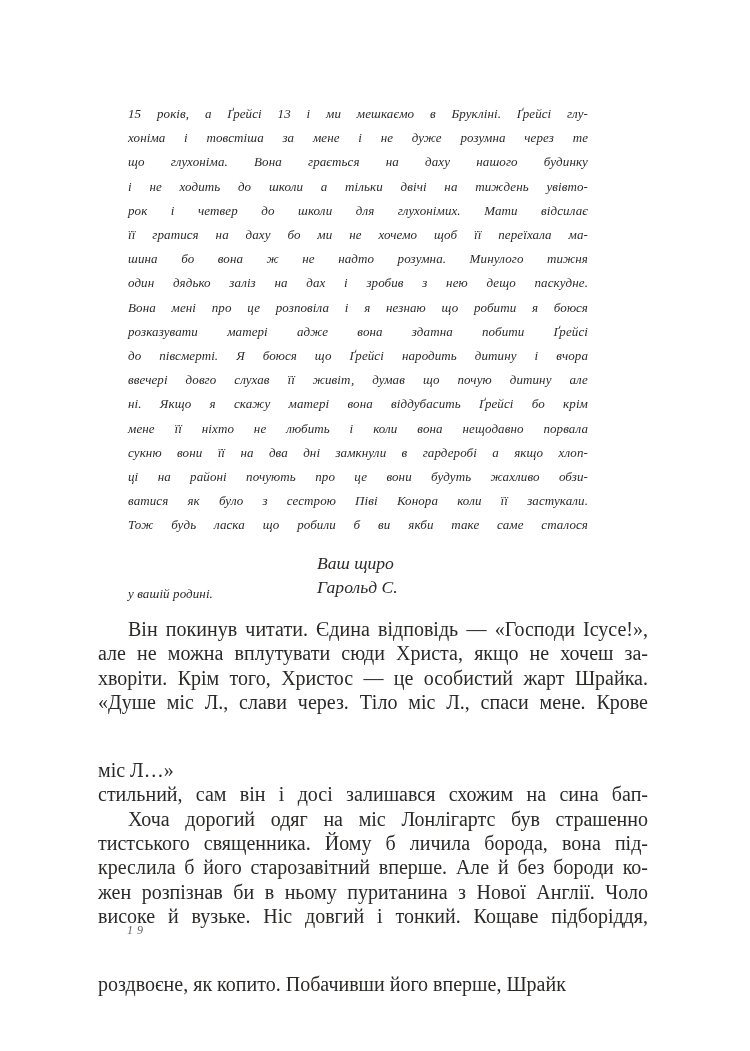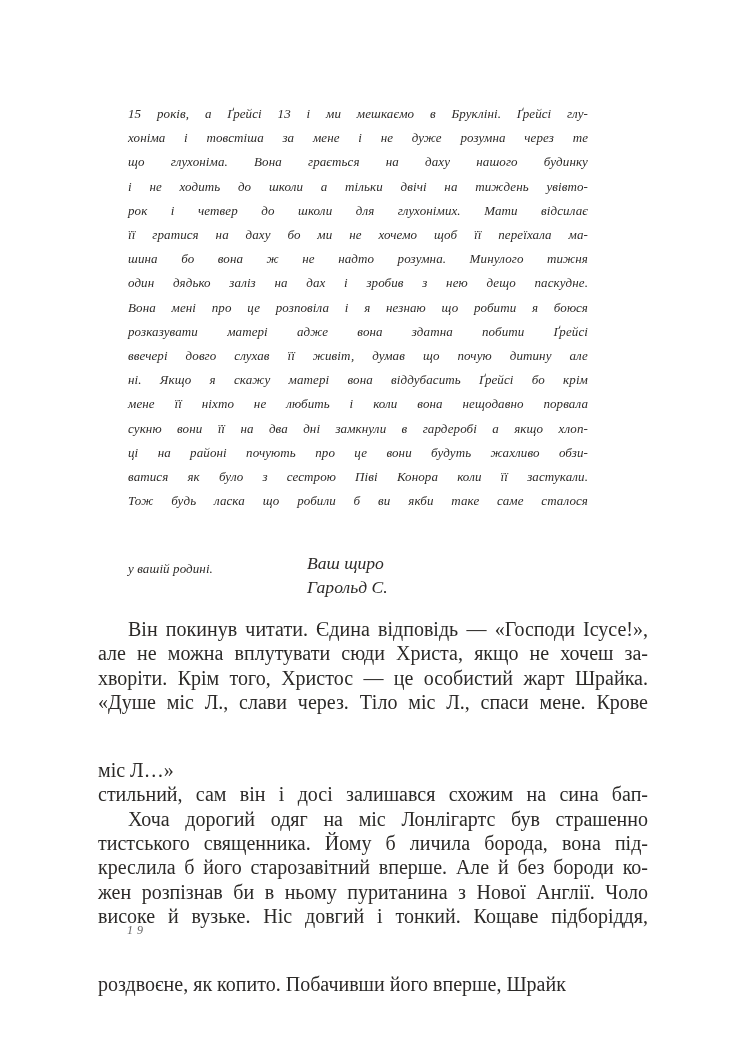--- a/index.html
+++ b/index.html
@@ -21,21 +21,21 @@
     left: 128px;
     top: 102px;
     width: 460px;
     font-style: italic;
     font-size: 13px;
     line-height: 24.2px;
     letter-spacing: 0.1px;
   }
   .signature {
     position: absolute;
-    left: 307px;
+    left: 317px;
     top: 551px;
     font-style: italic;
     font-size: 17.6px;
     line-height: 24.2px;
   }
   .narration {
     position: absolute;
     left: 98px;
     top: 617px;
     width: 550px;
@@ -72,20 +72,21 @@
   <div class="line">15 років, а Ґрейсі 13 і ми мешкаємо в Брукліні. Ґрейсі глу-</div>
       <div class="line">хоніма і товстіша за мене і не дуже розумна через те</div>
       <div class="line">що глухоніма. Вона грається на даху нашого будинку</div>
       <div class="line">і не ходить до школи а тільки двічі на тиждень увівто-</div>
       <div class="line">рок і четвер до школи для глухонімих. Мати відсилає</div>
       <div class="line">її гратися на даху бо ми не хочемо щоб її переїхала ма-</div>
       <div class="line">шина бо вона ж не надто розумна. Минулого тижня</div>
       <div class="line">один дядько заліз на дах і зробив з нею дещо паскудне.</div>
       <div class="line">Вона мені про це розповіла і я незнаю що робити я боюся</div>
       <div class="line">розказувати матері адже вона здатна побити Ґрейсі</div>
+      <div class="line">до півсмерті. Я боюся що Ґрейсі народить дитину і вчора</div>
       <div class="line">ввечері довго слухав її живіт, думав що почую дитину але</div>
       <div class="line">ні. Якщо я скажу матері вона віддубасить Ґрейсі бо крім</div>
       <div class="line">мене її ніхто не любить і коли вона нещодавно порвала</div>
       <div class="line">сукню вони її на два дні замкнули в гардеробі а якщо хлоп-</div>
       <div class="line">ці на районі почують про це вони будуть жахливо обзи-</div>
       <div class="line">ватися як було з сестрою Піві Конора коли її застукали.</div>
       <div class="line">Тож будь ласка що робили б ви якби таке саме сталося</div>
       <div class="line last">у вашій родині.</div>
     </div>
 

